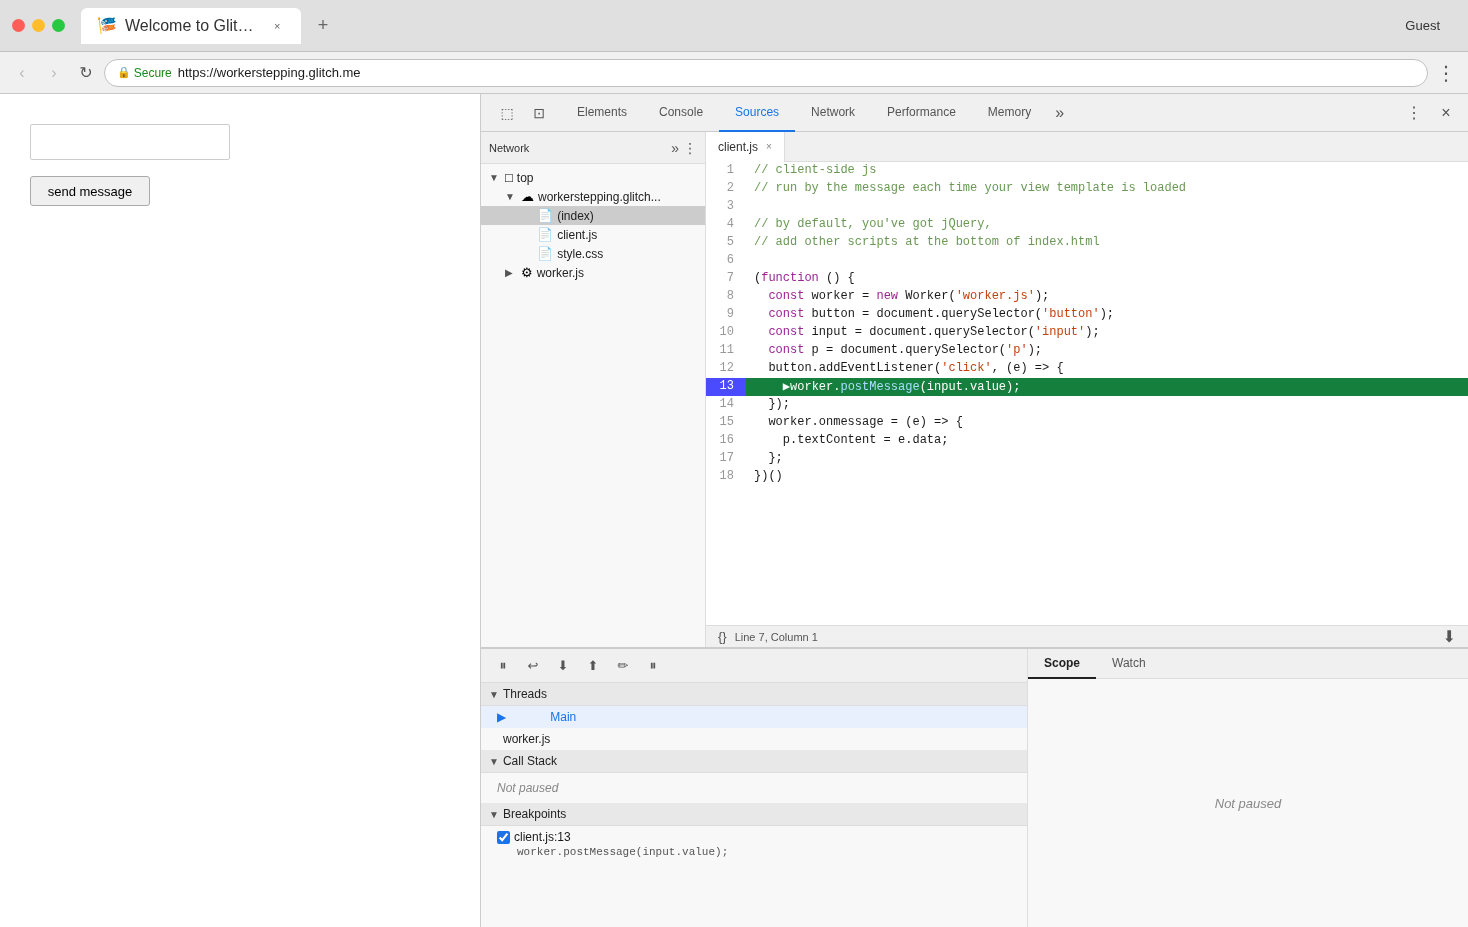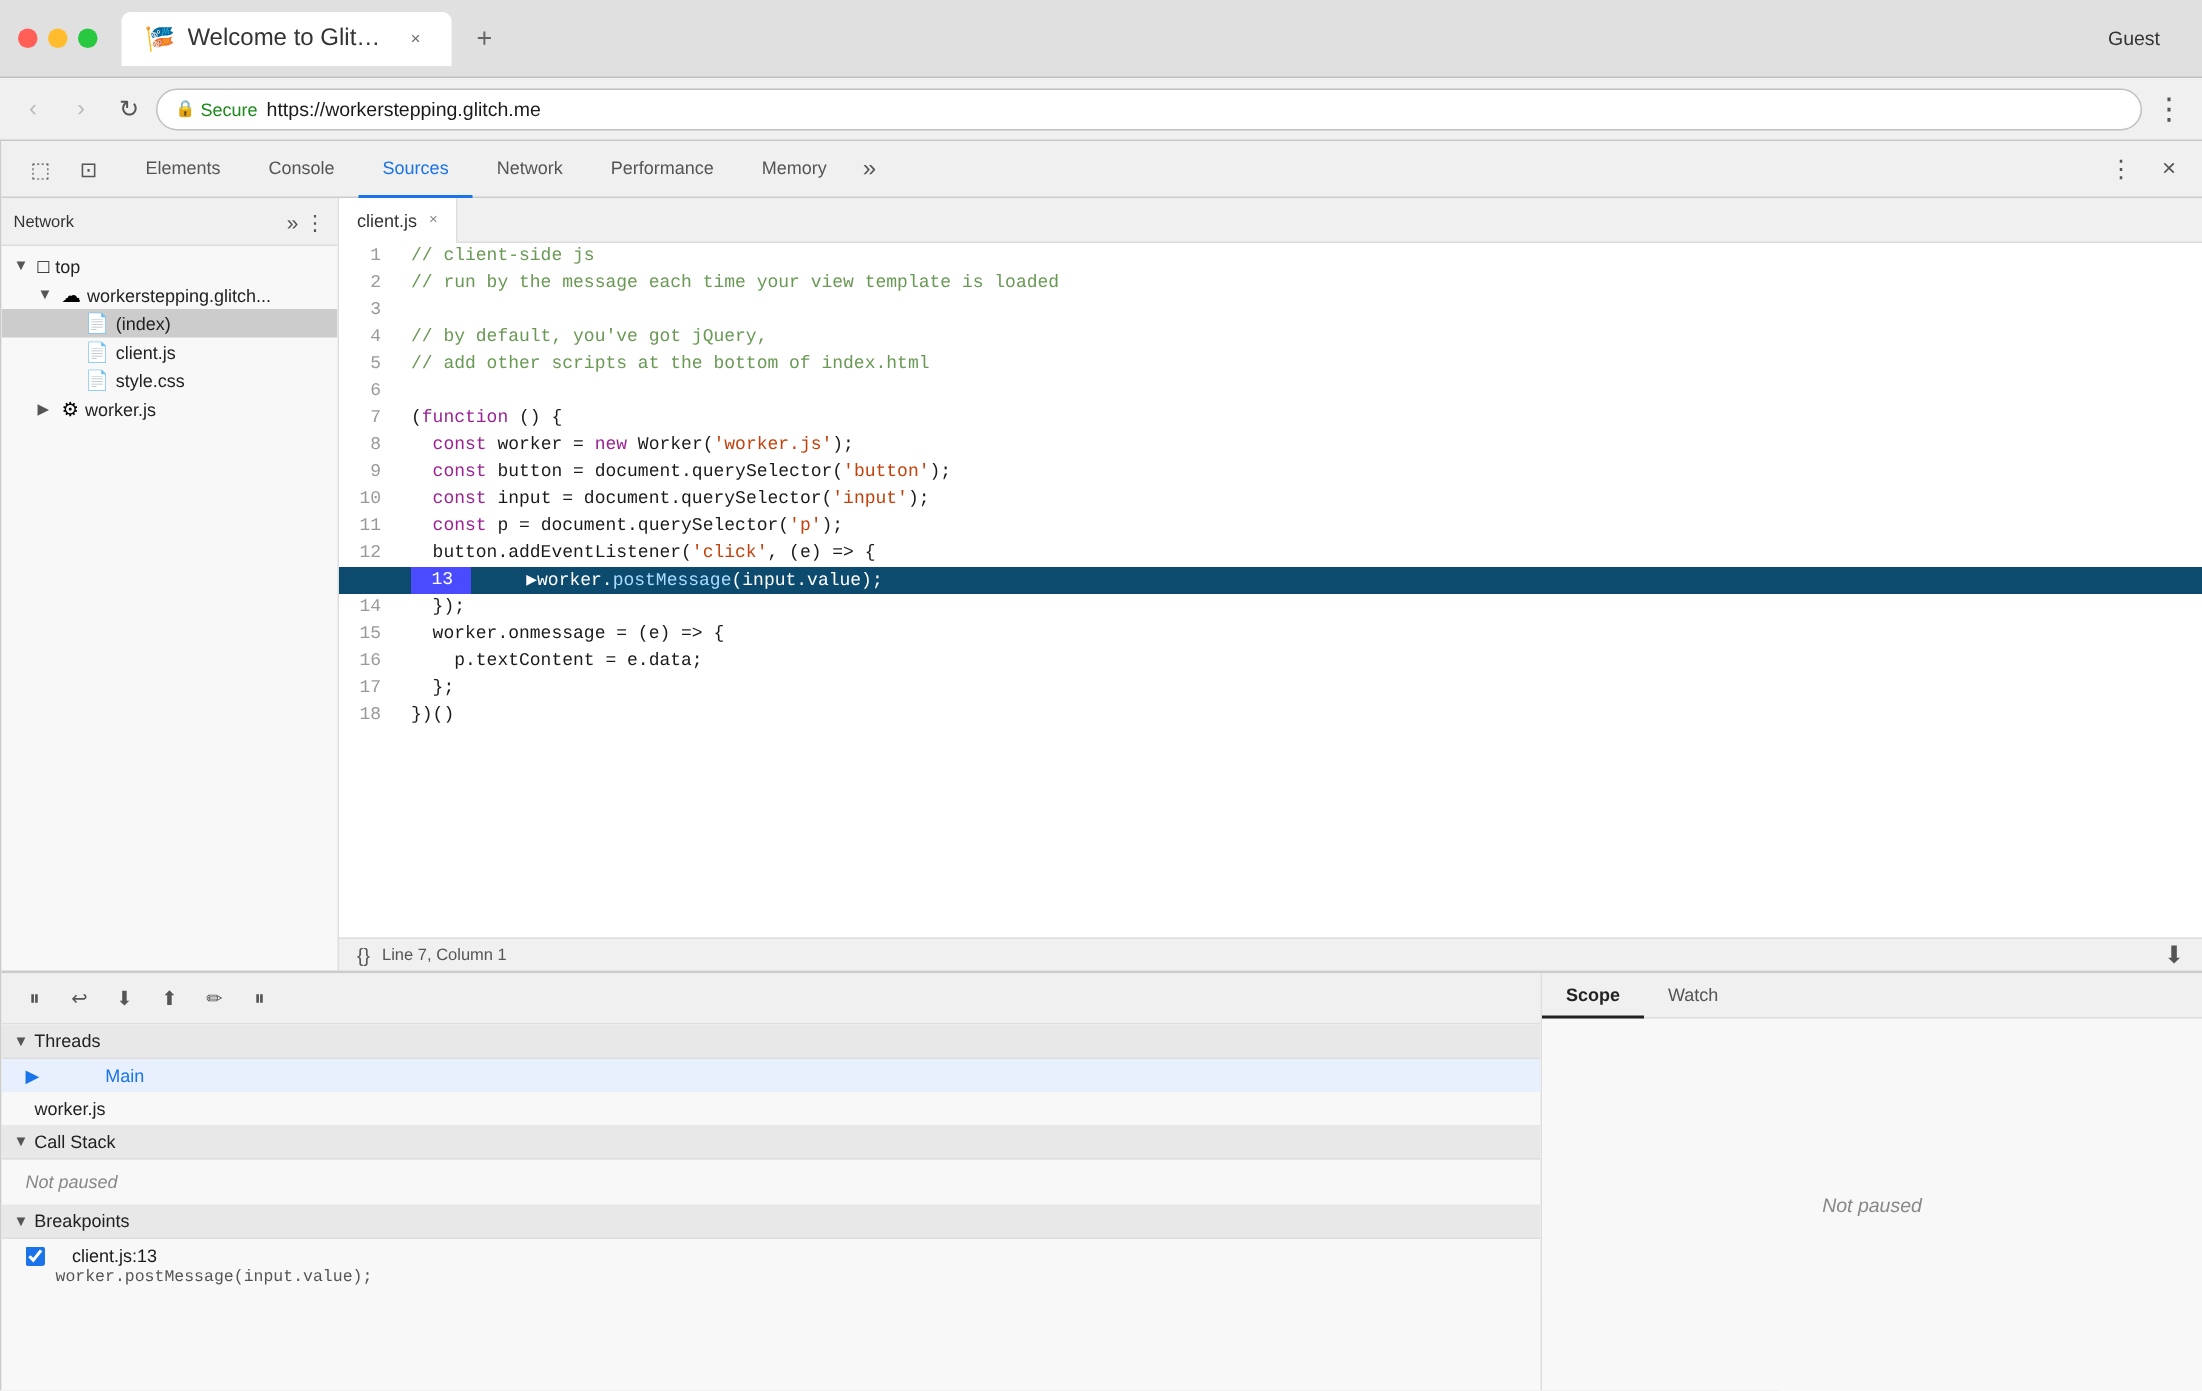--- a/index.html
+++ b/index.html
@@ -75,21 +75,21 @@
 
     
     .devtools-code-panel { flex: 1; display: flex; flex-direction: column; overflow: hidden; background: white; }
     .code-tabs { background: #f0f0f0; border-bottom: 1px solid #ddd; display: flex; align-items: center; height: 30px; }
     .code-tab { padding: 0 12px; height: 30px; display: flex; align-items: center; gap: 8px; font-size: 12px; background: white; border-right: 1px solid #ddd; cursor: pointer; }
     .code-tab-name { color: #333; }
     .code-tab-close { color: #888; font-size: 10px; }
 
     .code-editor { flex: 1; overflow: auto; background: white; font-family: 'Courier New', Consolas, monospace; font-size: 12px; }
     .code-line { display: flex; min-height: 18px; }
-    .code-line.highlighted { background: #0c4a6e; padding-left: 48px; }
+    .code-line.highlighted { background: #15803d; }
     .line-num { width: 40px; text-align: right; padding-right: 12px; color: #999; font-size: 12px; user-select: none; flex-shrink: 0; padding-top: 1px; }
     .code-line.highlighted .line-num { color: white; background: #4a4aff; }
     .line-content { flex: 1; padding: 0 8px; white-space: pre; color: #333; padding-top: 1px; }
     .code-line.highlighted .line-content { color: white; }
 
     
     .c-comment { color: #6a9955; }
     .c-keyword { color: #9b2393; }
     .c-string { color: #c2410c; }
     .c-plain { color: #1a1a1a; }
@@ -107,21 +107,21 @@
     .debug-section-header { display: flex; align-items: center; padding: 4px 8px; background: #e8e8e8; border-bottom: 1px solid #ddd; cursor: pointer; }
     .section-arrow { font-size: 10px; color: #555; margin-right: 4px; }
     .section-title { font-size: 12px; font-weight: 500; color: #222; }
     .debug-item { padding: 4px 16px; font-size: 12px; display: flex; align-items: center; gap: 6px; }
     .debug-item-icon { font-size: 12px; }
     .debug-item-main { color: #1a73e8; margin-left: 38px; }
     .debug-item-plain { color: #222; }
     .not-paused { color: #888; font-size: 12px; padding: 8px 16px; font-style: italic; }
 
     .breakpoint-item { padding: 4px 8px 8px 16px; font-size: 11px; }
-    .bp-checkbox { display: flex; align-items: center; gap: 18px; margin-bottom: 2px; }
+    .bp-checkbox { display: flex; align-items: center; gap: 4px; margin-bottom: 2px; }
     .bp-cb { width: 13px; height: 13px; accent-color: #1a73e8; }
     .bp-label { color: #1a1a1a; font-size: 12px; }
     .bp-code { color: #555; padding-left: 20px; font-family: 'Courier New', monospace; font-size: 11px; }
 
     
     .debug-right { width: 440px; background: #f8f8f8; display: flex; flex-direction: column; }
     .scope-tabs { background: #f0f0f0; border-bottom: 1px solid #ddd; display: flex; height: 30px; }
     .scope-tab { padding: 0 16px; height: 30px; display: flex; align-items: center; font-size: 12px; cursor: pointer; color: #555; border-bottom: 2px solid transparent; }
     .scope-tab.active { color: #222; border-bottom: 2px solid #222; font-weight: bold; }
     .scope-content { flex: 1; display: flex; align-items: center; justify-content: center; }
@@ -158,20 +158,26 @@
         <span class="lock-icon">🔒</span>
         <span>Secure</span>
       </span>
       <span class="url-text">https://workerstepping.glitch.me</span>
     </div>
     <div class="more-btn">⋮</div>
   </div>
 
   <div class="page-area">
 
+    <div class="page-content">
+      <input class="message-input" type="text" style="">
+      <button class="send-button">
+        <span>send message</span>
+      </button>
+    </div>
 
     <div class="devtools">
 
       <div class="devtools-tabs">
         <div class="devtools-tab-icons">
           <div class="devtools-icon-btn">⬚</div>
           <div class="devtools-icon-btn">⊡</div>
         </div>
         <div class="devtools-tabs-list">
           <div class="devtools-tab">

